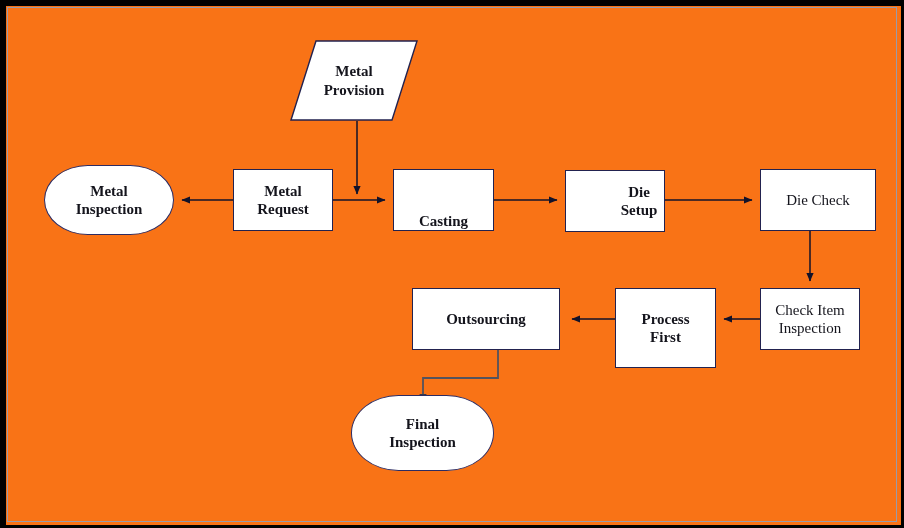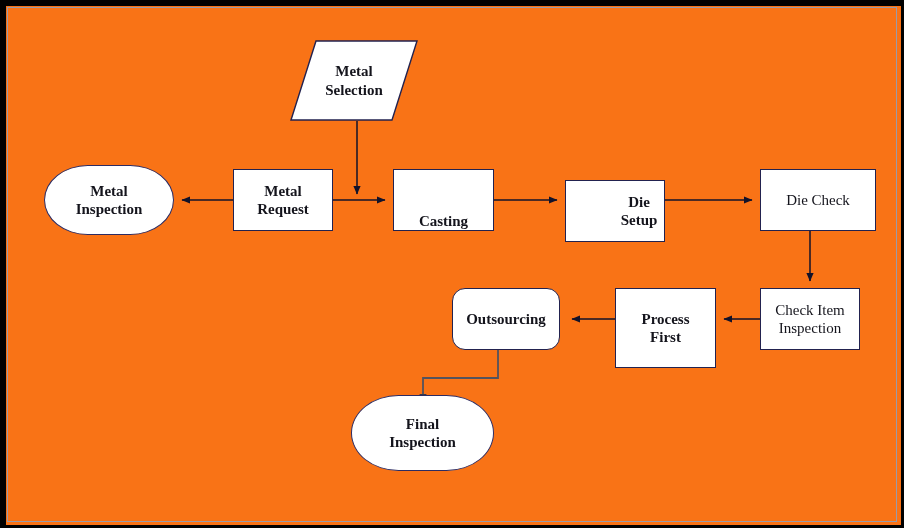--- a/index.html
+++ b/index.html
@@ -109,21 +109,21 @@
 
     <path d="M498,350 L498,378 L423,378 L423,402" fill="none" stroke="#53535e" stroke-width="1.8" marker-end="url(#arrowhead-gray)"></path>
   </svg>
 
   <div class="node shape-parallelogram weight-bold" style="left:290px; top:40px; width:128px; height:81px;">
     <svg width="128" height="81" viewBox="0 0 128 81" style="position:absolute; left:0; top:0;">
       <polygon points="26,1 127,1 102,80 1,80" fill="#ffffff" stroke="#22224f" stroke-width="1.4"></polygon>
     </svg>
     <span class="label" style="position:relative; z-index:2;">
       <span>Metal</span><br>
-      <span>Selection</span>
+      <span>Provision</span>
     </span>
   </div>
 
   <div class="node shape-stadium weight-bold" style="left:44px; top:165px; width:130px; height:70px;">
     <span class="label">
       <span>Metal</span><br>
       <span>Inspection</span>
     </span>
   </div>
 
@@ -131,21 +131,21 @@
     <span class="label">
       <span>Metal</span><br>
       <span>Request</span>
     </span>
   </div>
 
   <div class="node shape-rect weight-bold" style="left:393px; top:169px; width:101px; height:62px;align-items:flex-end;">
     <span class="label">Casting</span>
   </div>
 
-  <div class="node shape-rect weight-bold" style="left:565px; top:180px; width:100px; height:62px;padding-left:48px;">
+  <div class="node shape-rect weight-bold" style="left:565px; top:170px; width:100px; height:62px;padding-left:48px;">
     <span class="label">Die Setup</span>
   </div>
 
   <div class="node shape-rect weight-normal" style="left:760px; top:169px; width:116px; height:62px;">
     <span class="label">Die Check</span>
   </div>
 
   <div class="node shape-rect weight-normal" style="left:760px; top:288px; width:100px; height:62px;">
     <span class="label">
       <span>Check Item</span><br>
@@ -153,21 +153,21 @@
     </span>
   </div>
 
   <div class="node shape-rect weight-bold" style="left:615px; top:288px; width:101px; height:80px;">
     <span class="label">
       <span>Process</span><br>
       <span>First</span>
     </span>
   </div>
 
-  <div class="node shape-rect weight-bold" style="left:452px; top:288px; width:108px; height:62px;border-radius:13px;">
+  <div class="node shape-rect weight-bold" style="left:412px; top:288px; width:148px; height:62px;">
     <span class="label">Outsourcing</span>
   </div>
 
   <div class="node shape-stadium weight-bold" style="left:351px; top:395px; width:143px; height:76px;">
     <span class="label">
       <span>Final</span><br>
       <span>Inspection</span>
     </span>
   </div>
 

